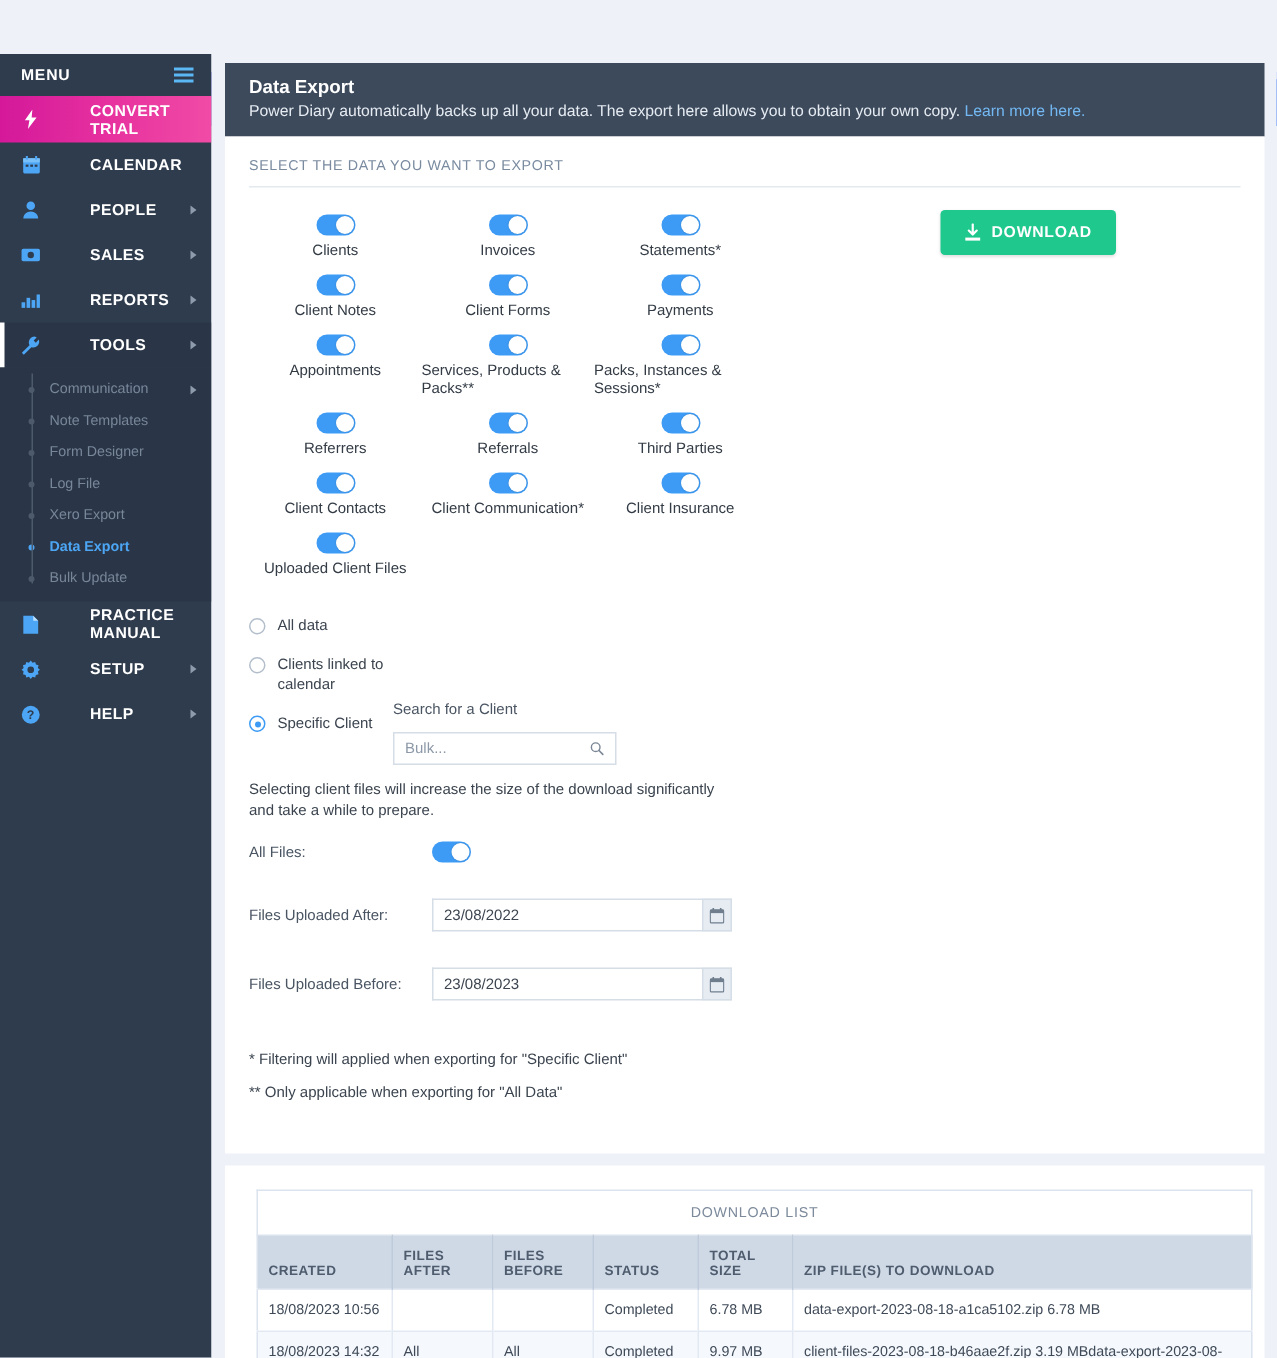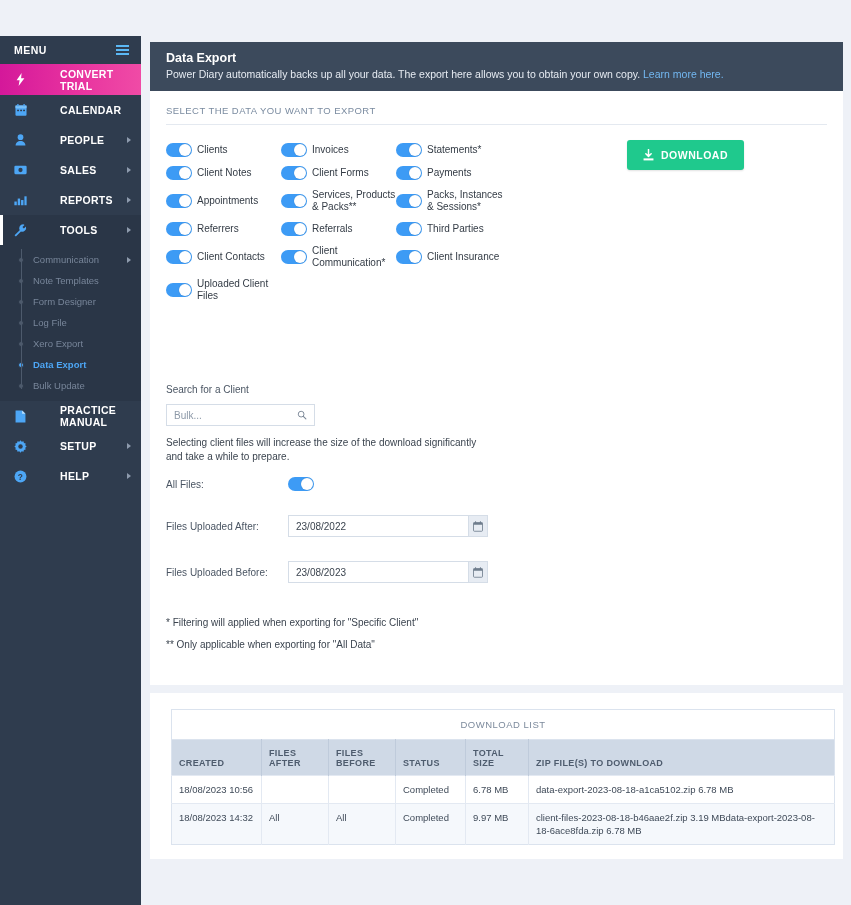--- a/index.html
+++ b/index.html
@@ -127,21 +127,21 @@
   .panel { background: #ffffff; padding: 14px 16px 8px 16px; }
   .sec-title {
     font-size: 9.5px; color: #7a8ba0; letter-spacing: .45px;
     padding-bottom: 8px; border-bottom: 1px solid #e4e9f0;
   }
 
   
   .tgl-area { position: relative; padding-top: 18px; }
   .tgl-grid { width: 345px; }
   .tgl-row { display: flex; margin-bottom: 9px; }
-  .tgl-cell { width: 115px; display: flex; align-items: center; gap: 5px; }
+  .tgl-cell { width: 115px; display: flex; align-items: center; gap: 5px; flex-direction: column; }
   .switch {
     width: 26px; height: 14px; border-radius: 8px;
     background: #3d9bf5; position: relative; flex: none;
   }
   .switch i {
     position: absolute; top: 1px; right: 1px;
     width: 12px; height: 12px; border-radius: 50%; background: #ffffff;
     box-shadow: 0 0 1px rgba(0,0,0,.25);
   }
   .tgl-lbl { font-size: 10px; color: #333b45; line-height: 12px; }
@@ -557,20 +557,34 @@
       <div class="dl-btn">
         <svg width="11" height="12" viewBox="0 0 12 13">
           <path d="M6 0.4v6.2M3.1 5.1 6 8 8.9 5.1" fill="none" stroke="#fff" stroke-width="1.6" stroke-linecap="round" stroke-linejoin="round"></path>
           <rect x="0.6" y="10.2" width="10.8" height="2.2" fill="#fff"></rect>
         </svg>
         <span>DOWNLOAD</span>
       </div>
     </div>
 
     <div class="export-block">
+      <div class="radio-col">
+        <div class="radio-row">
+          <span class="radio"></span>
+          <span class="radio-txt">All data</span>
+        </div>
+        <div class="radio-row">
+          <span class="radio"></span>
+          <span class="radio-txt">Clients linked to calendar</span>
+        </div>
+        <div class="radio-row">
+          <span class="radio on"></span>
+          <span class="radio-txt">Specific Client</span>
+        </div>
+      </div>
       <div class="client-search">
         <div class="cs-lbl">Search for a Client</div>
         <div class="cs-box">
           <span>Bulk...</span>
           <svg width="10" height="10" viewBox="0 0 16 16">
             <circle cx="6.6" cy="6.6" r="4.6" fill="none" stroke="#7b8796" stroke-width="1.5"></circle>
             <line x1="10.1" y1="10.1" x2="14.2" y2="14.2" stroke="#7b8796" stroke-width="1.7" stroke-linecap="round"></line>
           </svg>
         </div>
       </div>

